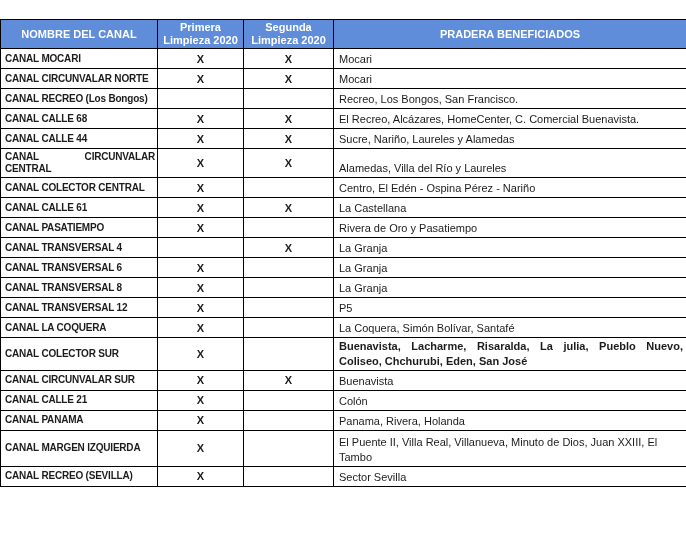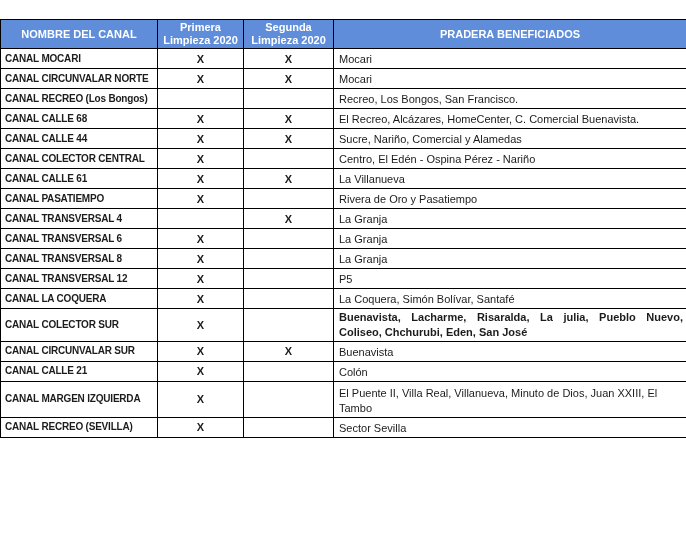--- a/index.html
+++ b/index.html
@@ -109,33 +109,39 @@
     <tr class="row">
       <td class="canal">CANAL CALLE 68</td>
       <td class="mark">X</td>
       <td class="mark">X</td>
       <td class="barrios">El Recreo, Alcázares, HomeCenter, C. Comercial Buenavista.</td>
     </tr>
     <tr class="row">
       <td class="canal">CANAL CALLE 44</td>
       <td class="mark">X</td>
       <td class="mark">X</td>
-      <td class="barrios">Sucre, Nariño, Comercial y Alamedas</td>
+      <td class="barrios">Sucre, Nariño, Laureles y Alamedas</td>
+    </tr>
+    <tr class="row row-tall">
+      <td class="canal justify">CANAL CIRCUNVALAR CENTRAL</td>
+      <td class="mark">X</td>
+      <td class="mark">X</td>
+      <td class="barrios">Alamedas, Villa del Río y Laureles</td>
     </tr>
     <tr class="row">
       <td class="canal">CANAL COLECTOR CENTRAL</td>
       <td class="mark">X</td>
       <td class="mark"></td>
       <td class="barrios">Centro, El Edén - Ospina Pérez - Nariño</td>
     </tr>
     <tr class="row">
       <td class="canal">CANAL CALLE 61</td>
       <td class="mark">X</td>
       <td class="mark">X</td>
-      <td class="barrios">La Villanueva</td>
+      <td class="barrios">La Castellana</td>
     </tr>
     <tr class="row">
       <td class="canal">CANAL PASATIEMPO</td>
       <td class="mark">X</td>
       <td class="mark"></td>
       <td class="barrios">Rivera de Oro y Pasatiempo</td>
     </tr>
     <tr class="row">
       <td class="canal">CANAL TRANSVERSAL 4</td>
       <td class="mark"></td>
@@ -177,20 +183,26 @@
       <td class="mark">X</td>
       <td class="mark">X</td>
       <td class="barrios">Buenavista</td>
     </tr>
     <tr class="row">
       <td class="canal">CANAL CALLE 21</td>
       <td class="mark">X</td>
       <td class="mark"></td>
       <td class="barrios">Colón</td>
     </tr>
+    <tr class="row">
+      <td class="canal">CANAL PANAMA</td>
+      <td class="mark">X</td>
+      <td class="mark"></td>
+      <td class="barrios">Panama, Rivera, Holanda</td>
+    </tr>
     <tr class="row row-xtall">
       <td class="canal">CANAL MARGEN IZQUIERDA</td>
       <td class="mark">X</td>
       <td class="mark"></td>
       <td class="barrios">El Puente II, Villa Real, Villanueva, Minuto de Dios, Juan XXIII, El Tambo</td>
     </tr>
     <tr class="row">
       <td class="canal">CANAL RECREO (SEVILLA)</td>
       <td class="mark">X</td>
       <td class="mark"></td>

